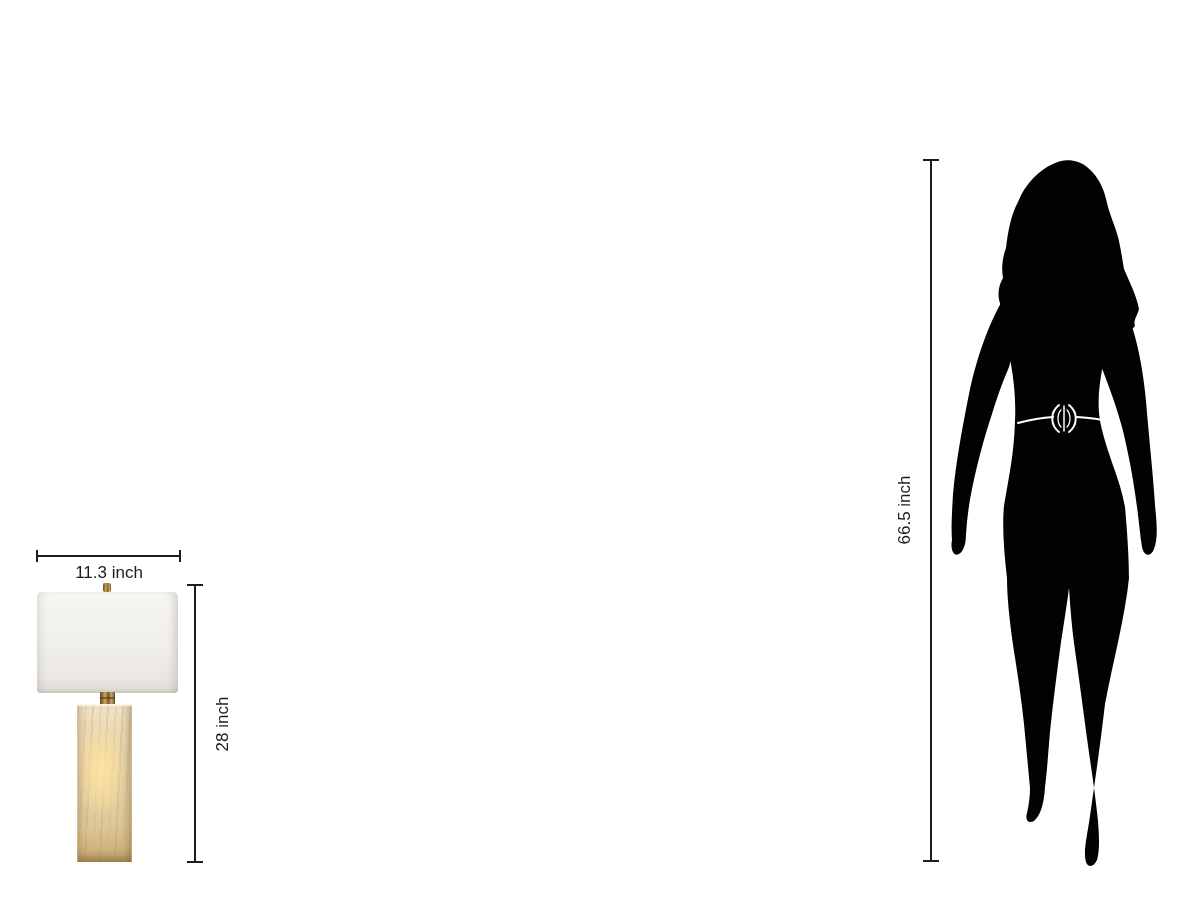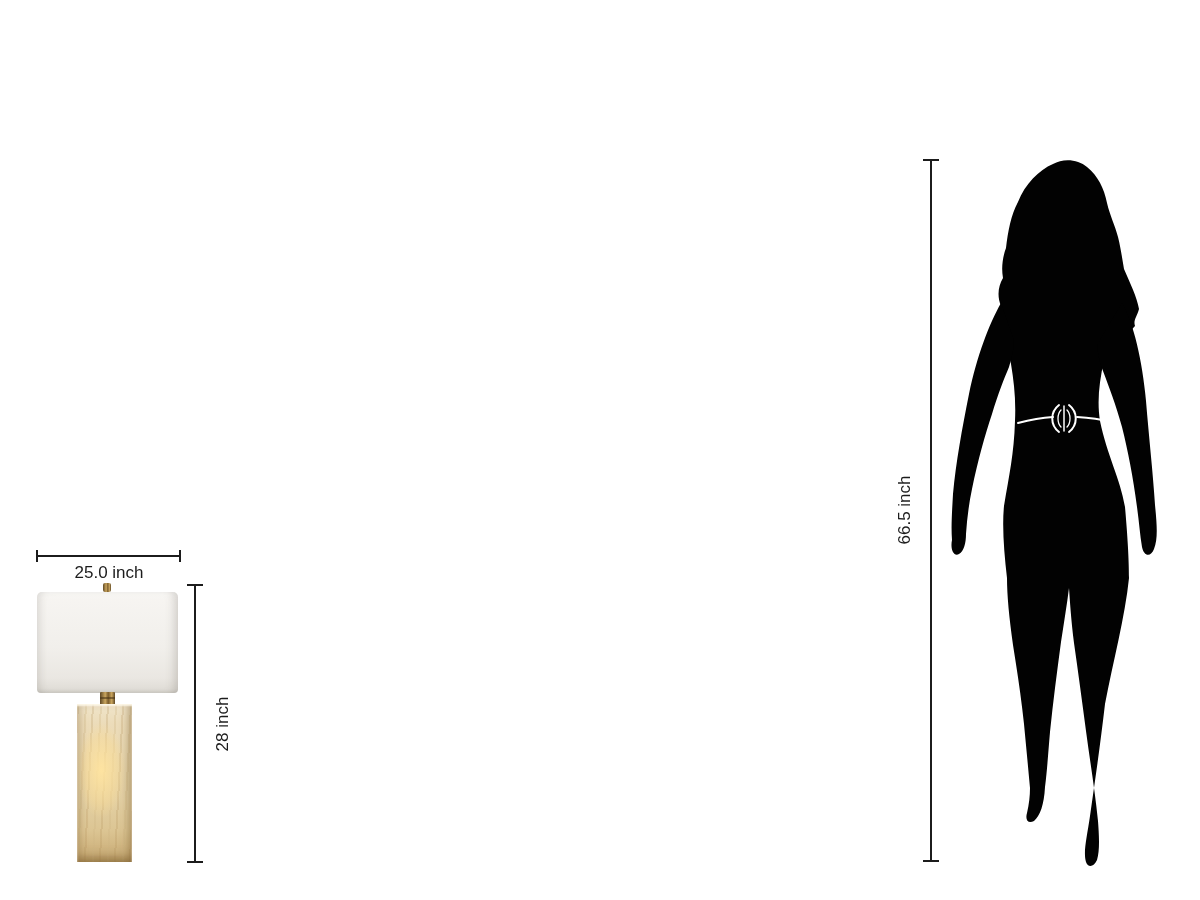--- a/index.html
+++ b/index.html
@@ -64,21 +64,21 @@
     <div class="lamp-neck">
       <div class="lamp-neck-ring"></div>
     </div>
     <div class="lamp-base"></div>
   </div>
 
   <div>
     <div class="tick" style="left:36px;top:550px;width:2px;height:12px;"></div>
     <div class="dim-line" style="left:37px;top:555px;width:143px;height:2px;"></div>
     <div class="tick" style="left:179px;top:550px;width:2px;height:12px;"></div>
-    <div class="dim-label h" style="left:37px;top:564px;width:144px;">25.0 inch</div>
+    <div class="dim-label h" style="left:37px;top:564px;width:144px;">11.3 inch</div>
   </div>
 
   <div>
     <div class="tick" style="left:187px;top:584px;width:16px;height:2px;"></div>
     <div class="dim-line" style="left:194px;top:585px;width:2px;height:278px;"></div>
     <div class="tick" style="left:187px;top:861px;width:16px;height:2px;"></div>
     <div class="dim-label v" style="left:222px;top:724px;">28 inch</div>
   </div>
 
   <div>

